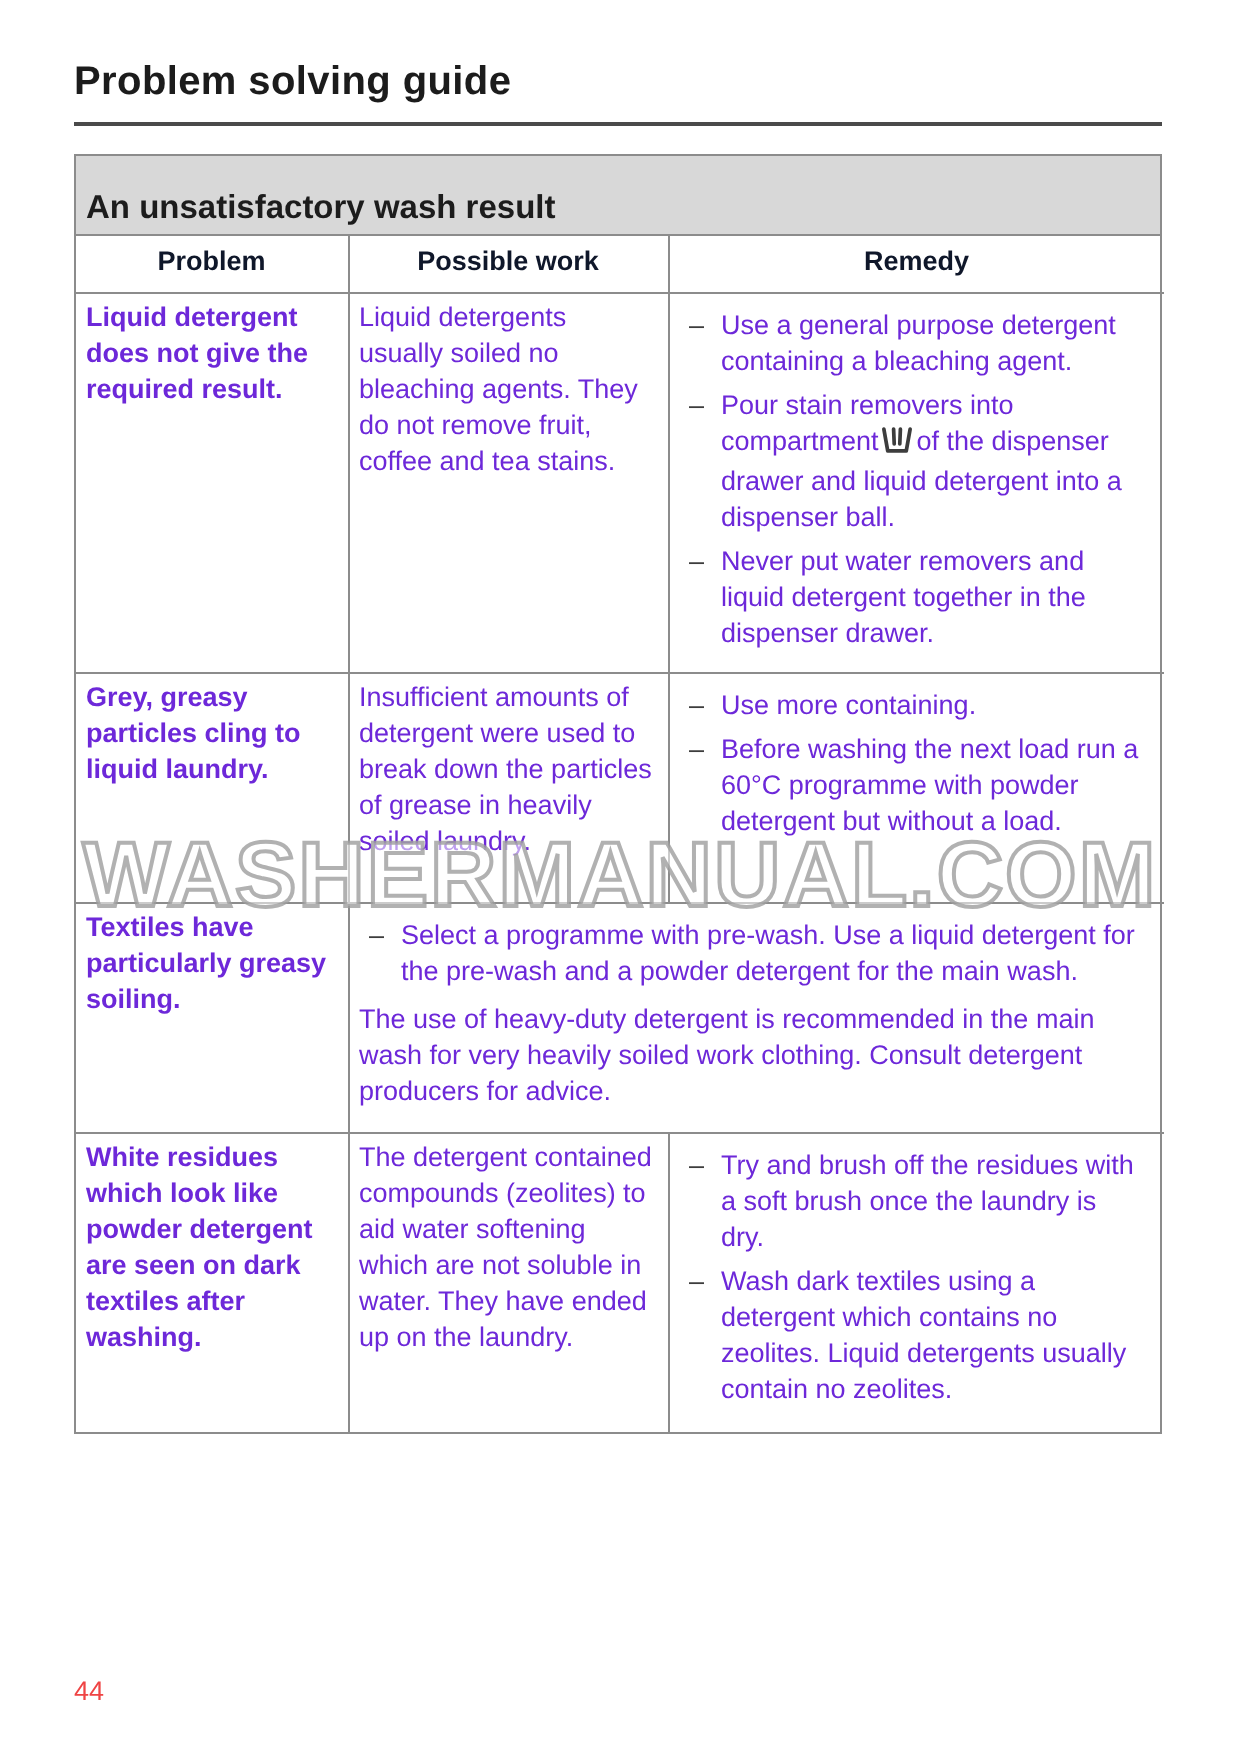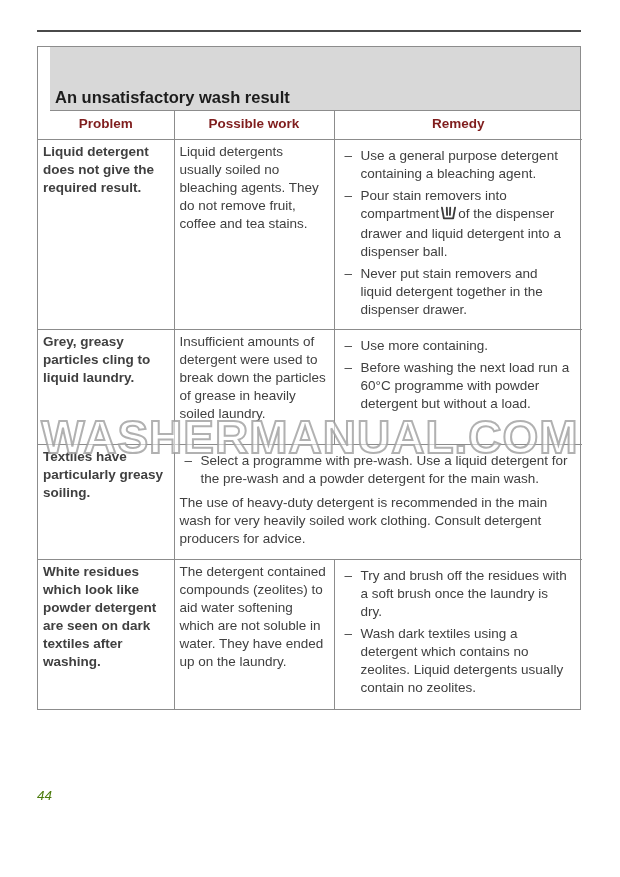--- a/index.html
+++ b/index.html
@@ -23,53 +23,52 @@
   .title-rule {
     height: 2px;
     background: #4a4a4a;
     margin-bottom: 14px;
   }
 
   .table-wrap { border: 1px solid #8c8c8c; }
 
   .section-banner {
     background: #d8d8d8;
-    height: 64px;
+    height: 40px;
     display: flex;
     align-items: flex-end;
     padding: 0 6px 3px 5px;
     box-sizing: border-box;
     border-bottom: 1px solid #8c8c8c;
-    margin-left: 12px;
   }
   .section-banner .banner-title {
     font-size: 16.5px;
     font-weight: bold;
     color: #1c1c1c;
   }
 
   table.trouble {
     border-collapse: collapse;
     table-layout: fixed;
     width: 100%;
   }
   table.trouble th, table.trouble td {
     border: 1px solid #8c8c8c;
     vertical-align: top;
     font-size: 13.5px;
     line-height: 18px;
     padding: 3px 6px 6px 5px;
     box-sizing: border-box;
-    color: #404040;
+    color: #6d28d9;
     word-wrap: break-word;
   }
   table.trouble th {
     text-align: center;
     font-weight: bold;
-    color: #7f1d1d;
+    color: #0f172a;
     padding: 4px 2px;
     line-height: 18px;
   }
   td.problem-cell {
     font-weight: bold;
     color: #1f1f1f;
   }
   
   table.trouble tr > *:first-child { border-left: none; }
   table.trouble tr > *:last-child  { border-right: none; }
@@ -107,31 +106,31 @@
     color: rgba(255,255,255,0.55);
     -webkit-text-stroke: 2px rgba(158,158,158,0.8);
     z-index: 20;
     pointer-events: none;
     white-space: nowrap;
   }
 
   .page-number {
     position: absolute;
     left: 37px;
-    top: 788px;
+    top: 838px;
     font-size: 13.5px;
-    color: #4d7c0f;
-    font-style: italic;
+    color: #ef4444;
   }
 </style>
 </head>
 <body>
 
 <div class="doc">
 
+  <h1 class="page-title">Problem solving guide</h1>
   <div class="title-rule"></div>
 
   <div class="table-wrap">
 
     <div class="section-banner">
       <span class="banner-title">An unsatisfactory wash result</span>
     </div>
 
     <table class="trouble">
       <colgroup>
@@ -152,21 +151,21 @@
           <td class="problem-cell">Liquid detergent does not give the required result.</td>
           <td>Liquid detergents usually soiled no bleaching agents. They do not remove fruit, coffee and tea stains.</td>
           <td>
             <ul class="remedy-list">
               <li>Use a general purpose detergent containing a bleaching agent.</li>
               <li><span>Pour stain removers into compartment</span><span class="compartment-icon"><svg width="17" height="14" viewBox="0 0 22 18">
                       <path d="M2.5 2 L5 16 L17 16 L19.5 2" fill="none" stroke="#3d3d3d" stroke-width="2.4" stroke-linecap="round" stroke-linejoin="round"></path>
                       <line x1="8.8" y1="2" x2="9.2" y2="11.5" stroke="#3d3d3d" stroke-width="2.4" stroke-linecap="round"></line>
                       <line x1="13.2" y1="2" x2="12.8" y2="11.5" stroke="#3d3d3d" stroke-width="2.4" stroke-linecap="round"></line>
                     </svg></span><span>of the dispenser drawer and liquid detergent into a dispenser ball.</span></li>
-              <li>Never put stain removers and liquid detergent together in the dispenser drawer.</li>
+              <li>Never put water removers and liquid detergent together in the dispenser drawer.</li>
             </ul>
           </td>
         </tr>
 
         <tr style="height:115px">
           <td class="problem-cell">Grey, greasy particles cling to liquid laundry.</td>
           <td>Insufficient amounts of detergent were used to break down the particles of grease in heavily soiled laundry.</td>
           <td>
             <ul class="remedy-list">
               <li>Use more containing.</li>

